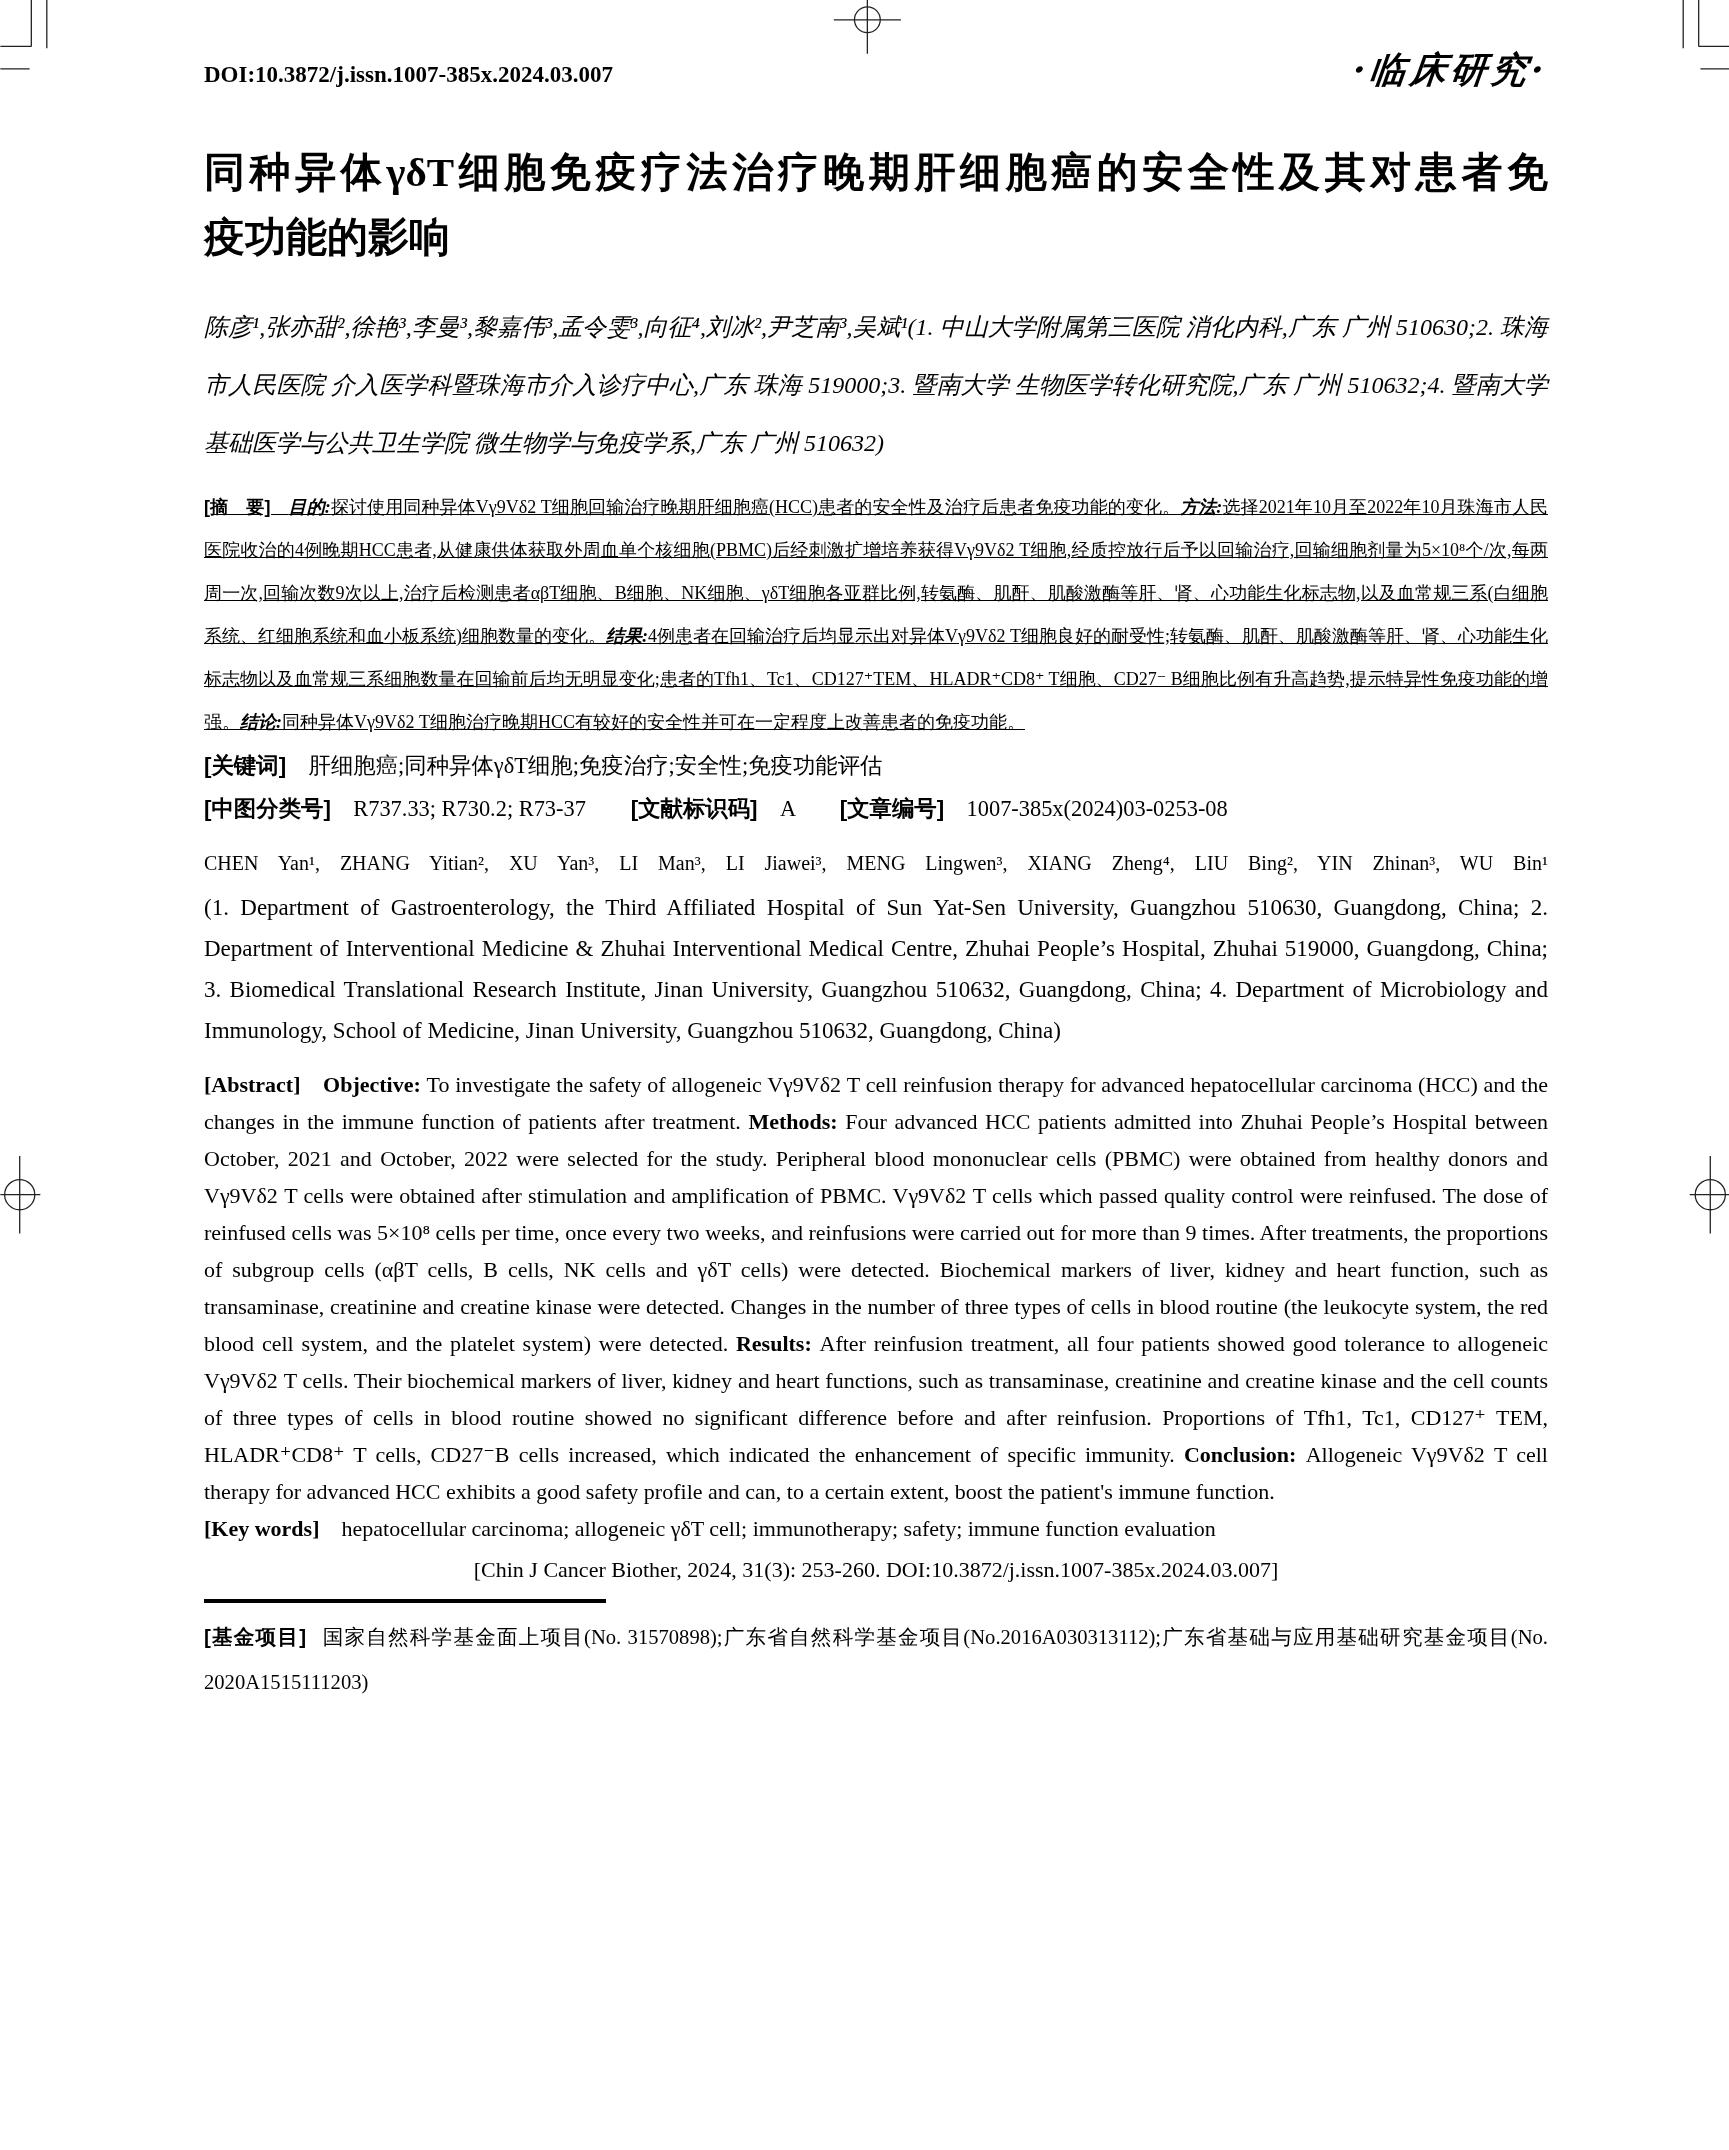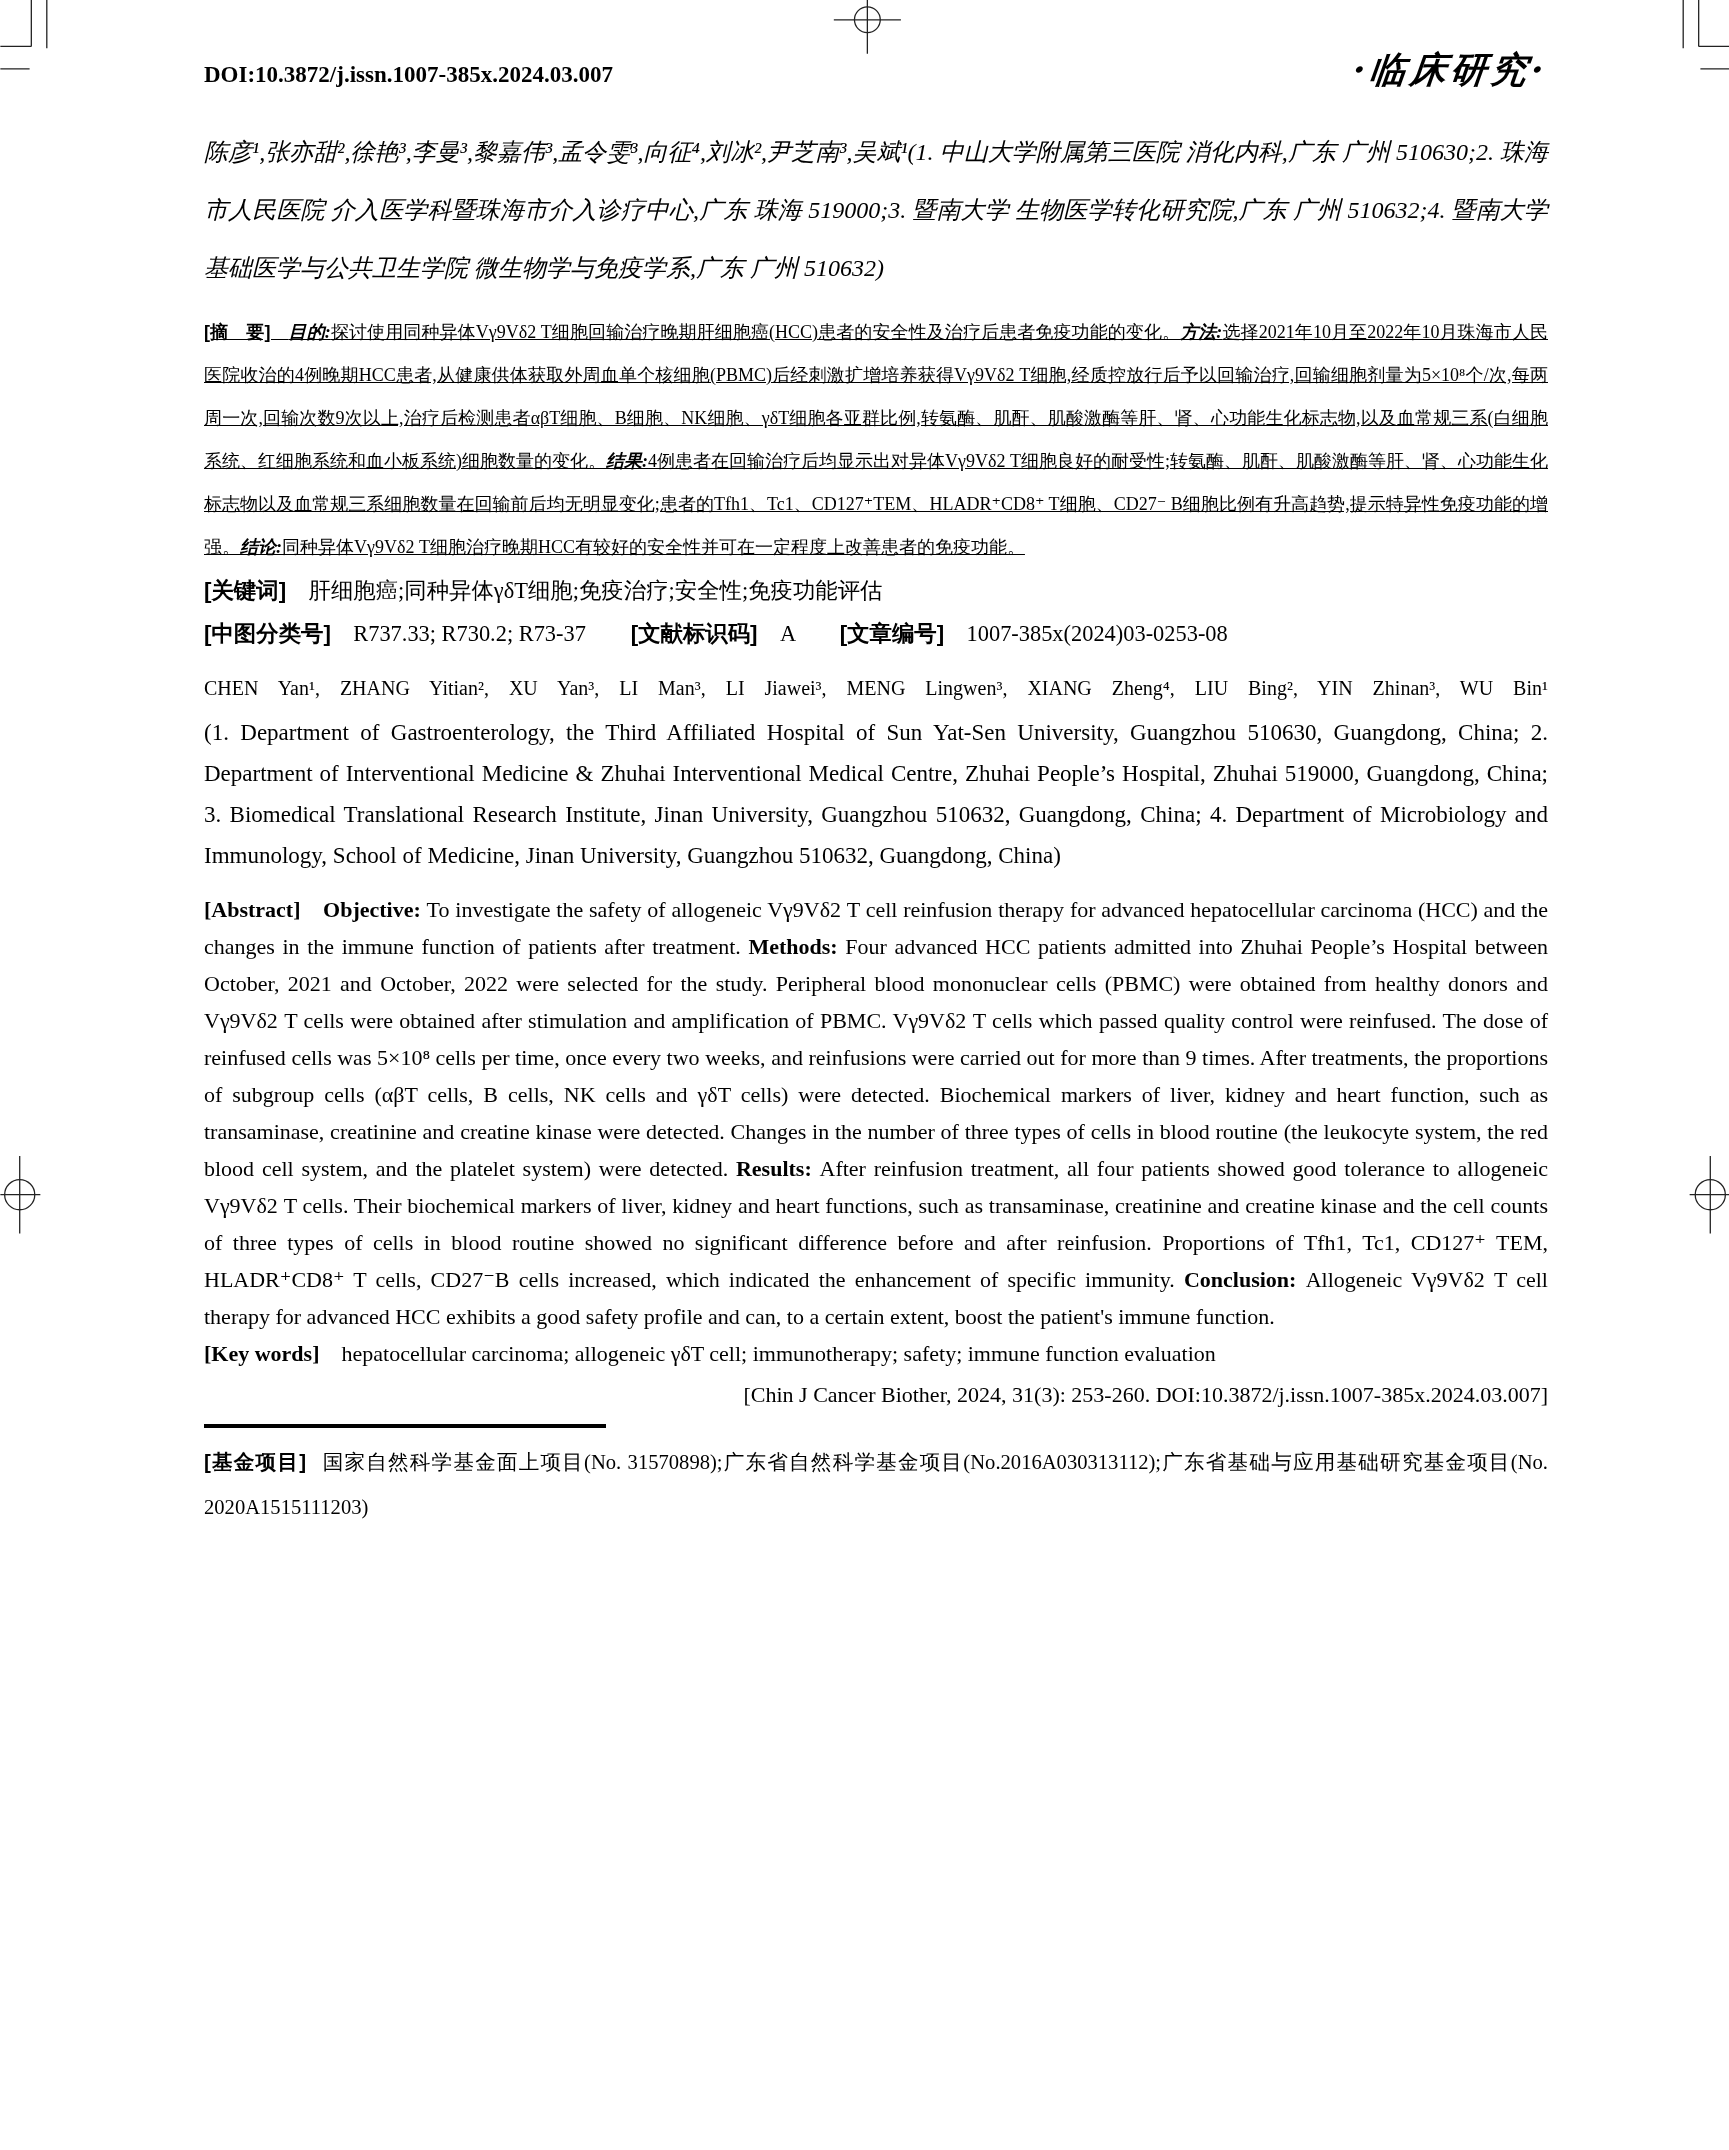--- a/index.html
+++ b/index.html
@@ -36,21 +36,21 @@
   .abs-cn{margin:14.6px 0 0 0;font-size:18px;line-height:43px;text-align:justify;text-decoration:underline;}
   .kw-line{margin:0;font-size:22.4px;line-height:43px;text-align:justify;}
   .hei{font-family:"Liberation Sans","DejaVu Sans",sans-serif;font-weight:700;}
   .kaib{font-weight:700;font-style:italic;}
   .b{font-weight:700;}
   .title-en{margin:27px 0 0 0;font-size:28px;font-weight:700;line-height:48px;}
   .authors-en{margin:13px 0 0 0;font-size:20px;line-height:41px;text-align:justify;text-align-last:justify;}
   .affil-en{margin:2.6px 0 0 0;font-size:23px;line-height:41px;text-align:justify;}
   .abs-en{margin:15.5px 0 0 0;font-size:22px;line-height:37px;text-align:justify;}
   .kw-en{margin:0;font-size:22px;line-height:37px;text-align:justify;}
-  .citation{margin:4.3px 0 0 0;font-size:22px;line-height:37px;text-align:right;}
+  .citation{margin:4.3px 0 0 0;font-size:22px;line-height:37px;text-align:center;}
   .foot-rule{width:402px;height:3.9px;background:#000;margin-top:10.3px;}
   .footnotes{margin-top:11.2px;}
   .footnote{margin:0;font-size:20.6px;line-height:45px;text-align:justify;}
   .fn-label{font-family:"Liberation Sans","DejaVu Sans",sans-serif;font-weight:700;margin-right:0.75em;}
 </style>
 </head>
 <body>
 
 <div class="page">
 
@@ -86,20 +86,24 @@
   </svg>
 
   <div class="content">
 
 
     <div class="doi-row">
       <span class="doi">DOI:10.3872/j.issn.1007-385x.2024.03.007</span>
       <span class="column-label">·临床研究·</span>
     </div>
 
+    <h1 class="title-cn">
+        <span class="title-line jline">同种异体γδT细胞免疫疗法治疗晚期肝细胞癌的安全性及其对患者免</span>
+        <span class="title-line">疫功能的影响</span>
+      </h1>
 
     <p class="authors-cn">陈彦¹,张亦甜²,徐艳³,李曼³,黎嘉伟³,孟令雯³,向征⁴,刘冰²,尹芝南³,吴斌¹(1. 中山大学附属第三医院 消化内科,广东 广州 510630;2. 珠海市人民医院 介入医学科暨珠海市介入诊疗中心,广东 珠海 519000;3. 暨南大学 生物医学转化研究院,广东 广州 510632;4. 暨南大学 基础医学与公共卫生学院 微生物学与免疫学系,广东 广州 510632)</p>
 
     <p class="abs-cn"><span class="hei">[摘　要]　</span><span class="kaib">目的:</span><span>探讨使用同种异体Vγ9Vδ2 T细胞回输治疗晚期肝细胞癌(HCC)患者的安全性及治疗后患者免疫功能的变化。</span><span class="kaib">方法:</span><span>选择2021年10月至2022年10月珠海市人民医院收治的4例晚期HCC患者,从健康供体获取外周血单个核细胞(PBMC)后经刺激扩增培养获得Vγ9Vδ2 T细胞,经质控放行后予以回输治疗,回输细胞剂量为5×10⁸个/次,每两周一次,回输次数9次以上,治疗后检测患者αβT细胞、B细胞、NK细胞、γδT细胞各亚群比例,转氨酶、肌酐、肌酸激酶等肝、肾、心功能生化标志物,以及血常规三系(白细胞系统、红细胞系统和血小板系统)细胞数量的变化。</span><span class="kaib">结果:</span><span>4例患者在回输治疗后均显示出对异体Vγ9Vδ2 T细胞良好的耐受性;转氨酶、肌酐、肌酸激酶等肝、肾、心功能生化标志物以及血常规三系细胞数量在回输前后均无明显变化;患者的Tfh1、Tc1、CD127⁺TEM、HLADR⁺CD8⁺ T细胞、CD27⁻ B细胞比例有升高趋势,提示特异性免疫功能的增强。</span><span class="kaib">结论:</span><span>同种异体Vγ9Vδ2 T细胞治疗晚期HCC有较好的安全性并可在一定程度上改善患者的免疫功能。</span></p>
     <p class="kw-line"><span class="hei">[关键词]　</span><span>肝细胞癌;同种异体γδT细胞;免疫治疗;安全性;免疫功能评估</span></p>
     <p class="kw-line"><span class="hei">[中图分类号]　</span><span>R737.33; R730.2; R73-37　　</span><span class="hei">[文献标识码]　</span><span>A　　</span><span class="hei">[文章编号]　</span><span>1007-385x(2024)03-0253-08</span></p>
 
 
     <p class="authors-en">CHEN Yan¹, ZHANG Yitian², XU Yan³, LI Man³, LI Jiawei³, MENG Lingwen³, XIANG Zheng⁴, LIU Bing², YIN Zhinan³, WU Bin¹</p>
     <p class="affil-en">(1. Department of Gastroenterology, the Third Affiliated Hospital of Sun Yat-Sen University, Guangzhou 510630, Guangdong, China; 2. Department of Interventional Medicine &amp; Zhuhai Interventional Medical Centre, Zhuhai People’s Hospital, Zhuhai 519000, Guangdong, China; 3. Biomedical Translational Research Institute, Jinan University, Guangzhou 510632, Guangdong, China; 4. Department of Microbiology and Immunology, School of Medicine, Jinan University, Guangzhou 510632, Guangdong, China)</p>

